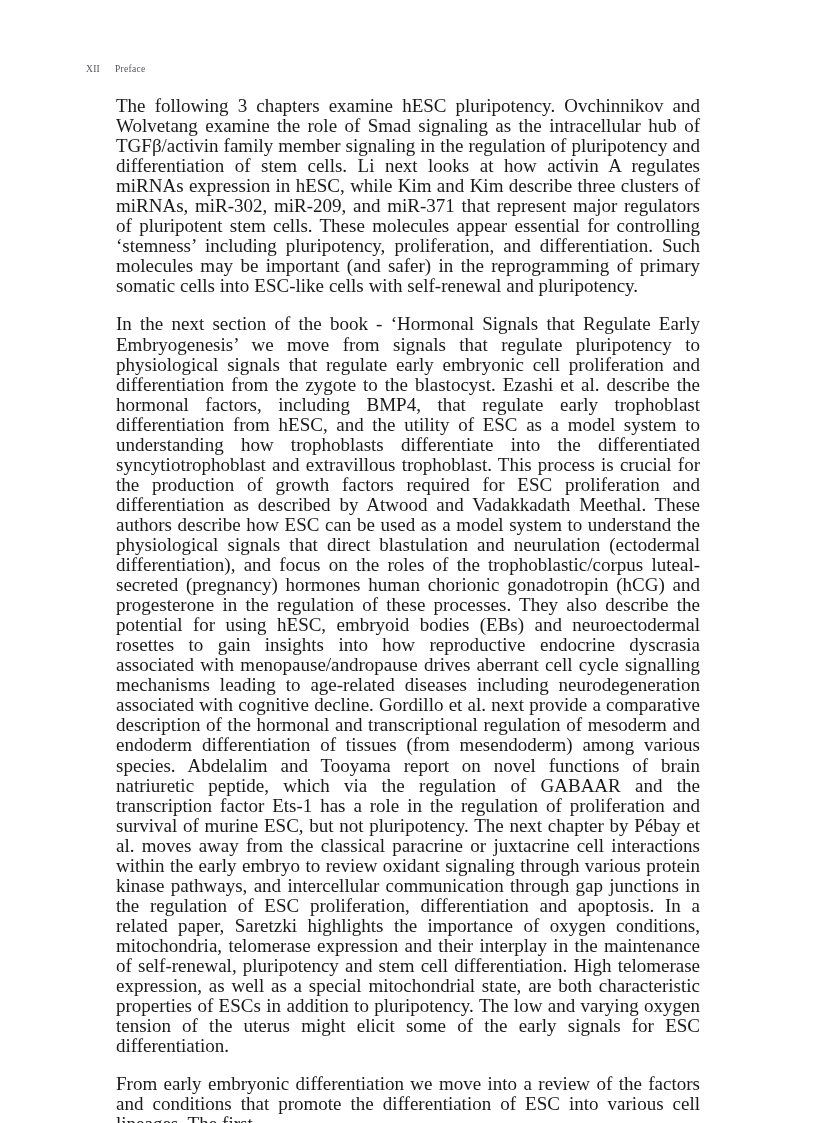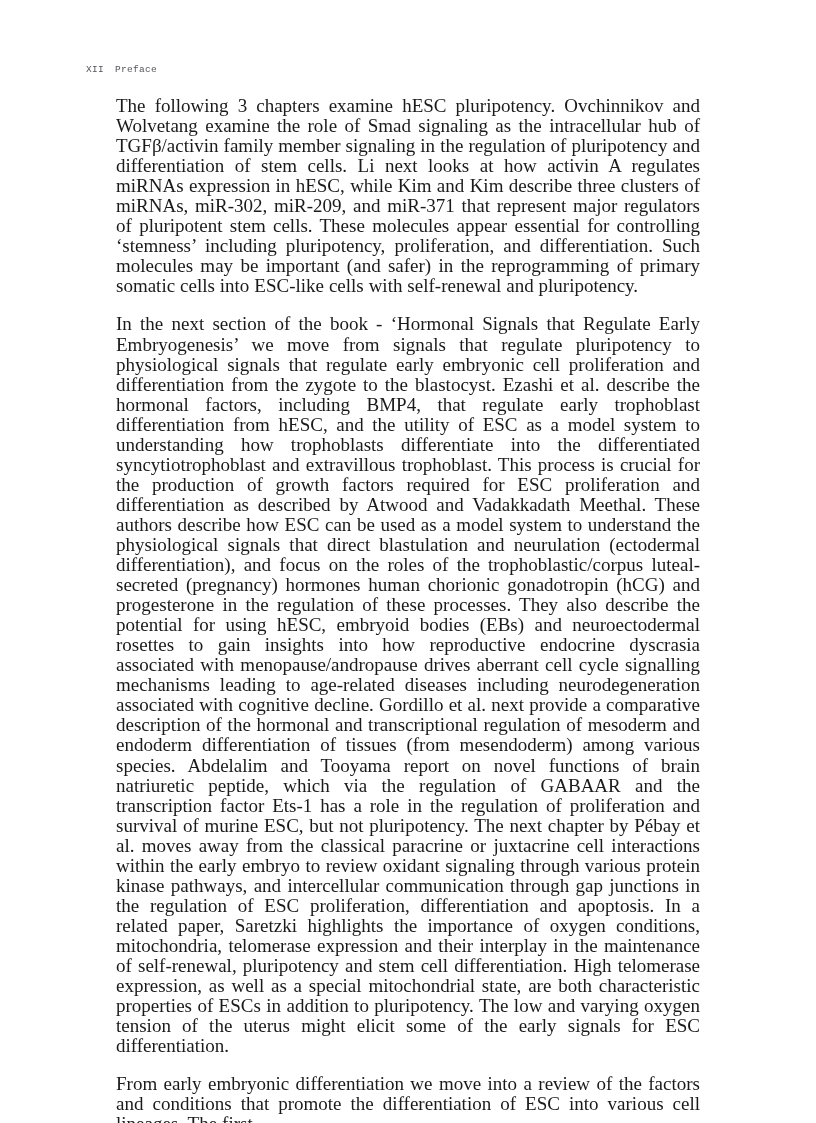--- a/index.html
+++ b/index.html
@@ -20,21 +20,21 @@
     top: 0;
     left: 0;
     width: 816px;
     height: 1123px;
   }
   .running-head {
     position: absolute;
     top: 64px;
     left: 86px;
     width: 620px;
-    font-family: Liberation Mono, monospace;
+    font-family: Liberation Serif, serif;
     font-size: 9.5px;
     letter-spacing: 0.3px;
     color: #55555a;
     white-space: nowrap;
   }
   .running-head .folio {
     display: inline-block;
     min-width: 29px;
   }
   .running-head .head-title {

